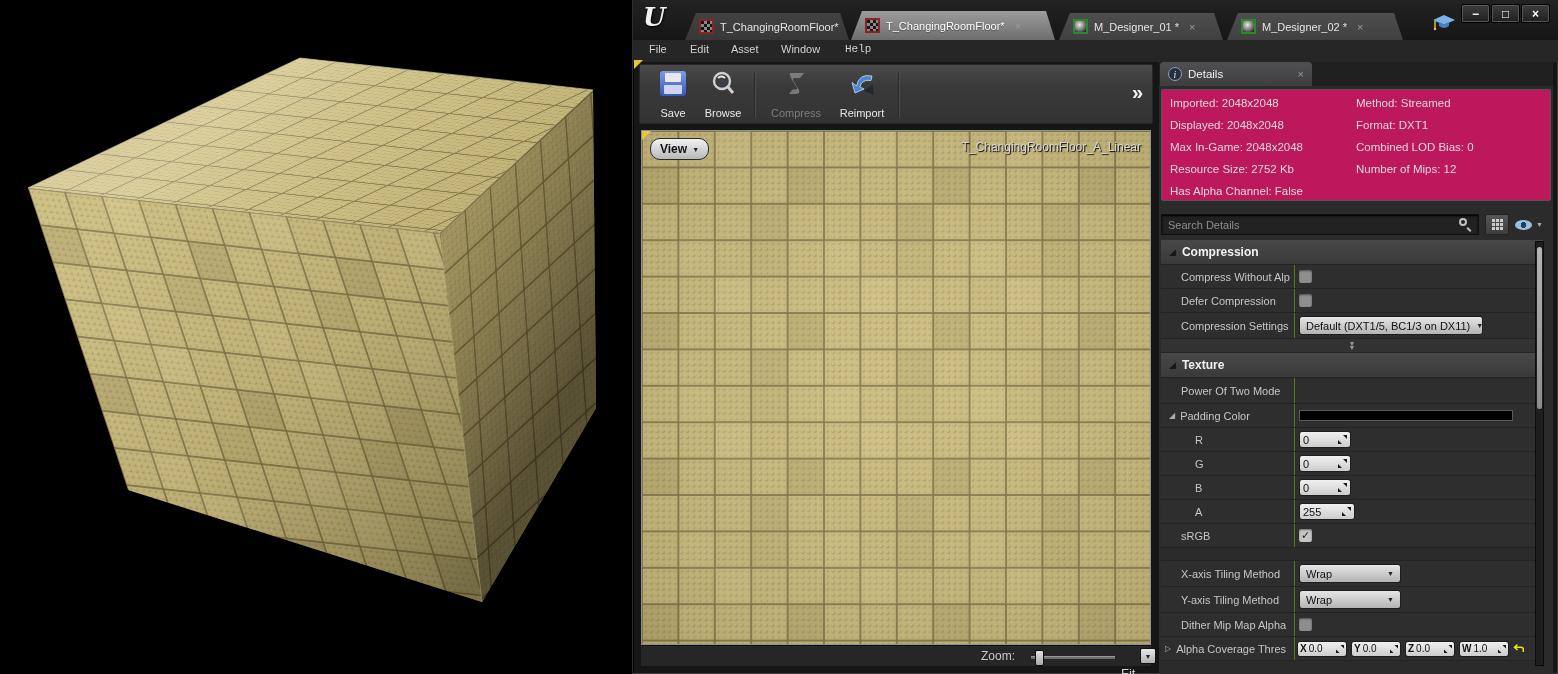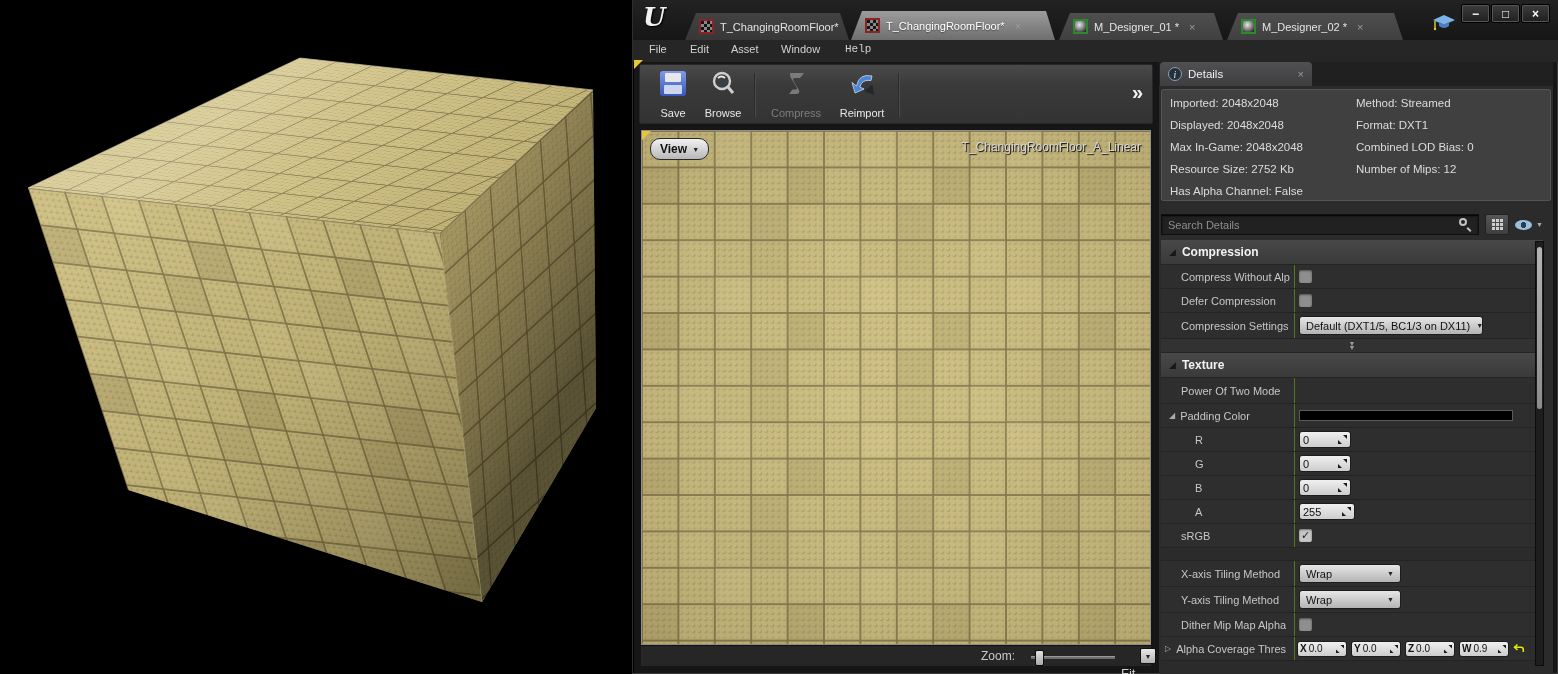--- a/index.html
+++ b/index.html
@@ -81,21 +81,21 @@
   .details { position:absolute; left:526px; top:62px; width:394px; height:612px; background:#2b2b2b; }
   .tabwell { position:absolute; left:0; top:0; width:394px; height:24px; background:#202021; }
   .dtab { position:absolute; left:1px; top:0; width:152px; height:24px; border-radius:4px 4px 0 0;
           background:linear-gradient(#505052,#3e3e40); display:flex; align-items:center; gap:6px;
           padding:0 8px; cursor:pointer; }
   .dtab .dlabel { font-size:11.5px; color:#efefef; flex:1; }
   .dtab .x { color:#9a9a9a; font-size:11px; }
   .i-ico { width:14px; height:14px; border-radius:50%; background:#24303c; border:1px solid #8aa0b4;
            color:#dfe8f0; font-size:10px; font-family:"Liberation Serif","DejaVu Serif",serif; font-style:italic;
            display:flex; align-items:center; justify-content:center; flex:0 0 14px; }
-  .infobox { position:absolute; left:2px; top:27px; width:390px; height:112px; background:#404040;
+  .infobox { position:absolute; left:2px; top:27px; width:390px; height:112px; background:#be185d;
              border:1px solid #545454; border-radius:2px; }
   .infobox span { position:absolute; font-size:11.5px; color:#dcdcdc; white-space:nowrap; }
 
   .searchrow { position:absolute; left:2px; top:152px; width:390px; height:22px; }
   .searchbox { position:absolute; left:0; top:0; width:318px; height:21px; background:#212121;
                border:1px solid #0f0f0f; box-shadow:inset 0 1px 2px #000; color:#a8a8a8; font-size:11px;
                padding:0 22px 0 6px; font-family:inherit; }
   .searchbox::placeholder { color:#8e8e8e; }
   .lens { position:absolute; width:8px; height:8px; border:2px solid #c2c2c2; border-radius:50%; }
   .lens::after { content:""; position:absolute; width:2px; height:5px; background:#c2c2c2;
@@ -542,21 +542,21 @@
             </div>
             <div class="afield">
               <b>Z</b>
               <span class="nv">0.0</span>
               <svg width="8" height="8" viewBox="0 0 9 9">
                   <path d="M0 9 L4 9 L0 5 Z M9 0 L9 4 L5 0 Z" fill="#1a1a1a"></path>
                 </svg>
             </div>
             <div class="afield">
               <b>W</b>
-              <span class="nv">0.9</span>
+              <span class="nv">1.0</span>
               <svg width="8" height="8" viewBox="0 0 9 9">
                   <path d="M0 9 L4 9 L0 5 Z M9 0 L9 4 L5 0 Z" fill="#1a1a1a"></path>
                 </svg>
             </div>
             <svg width="12" height="11" viewBox="0 0 12 11">
               <path d="M4.5 1.5 L1.5 4.2 L4.5 7 M1.5 4.2 H8 Q10.3 4.2 10.3 6.5 V9" stroke="#e8e800" fill="none" stroke-width="1.5"></path>
             </svg>
           </div>
         </div>
       </div>

